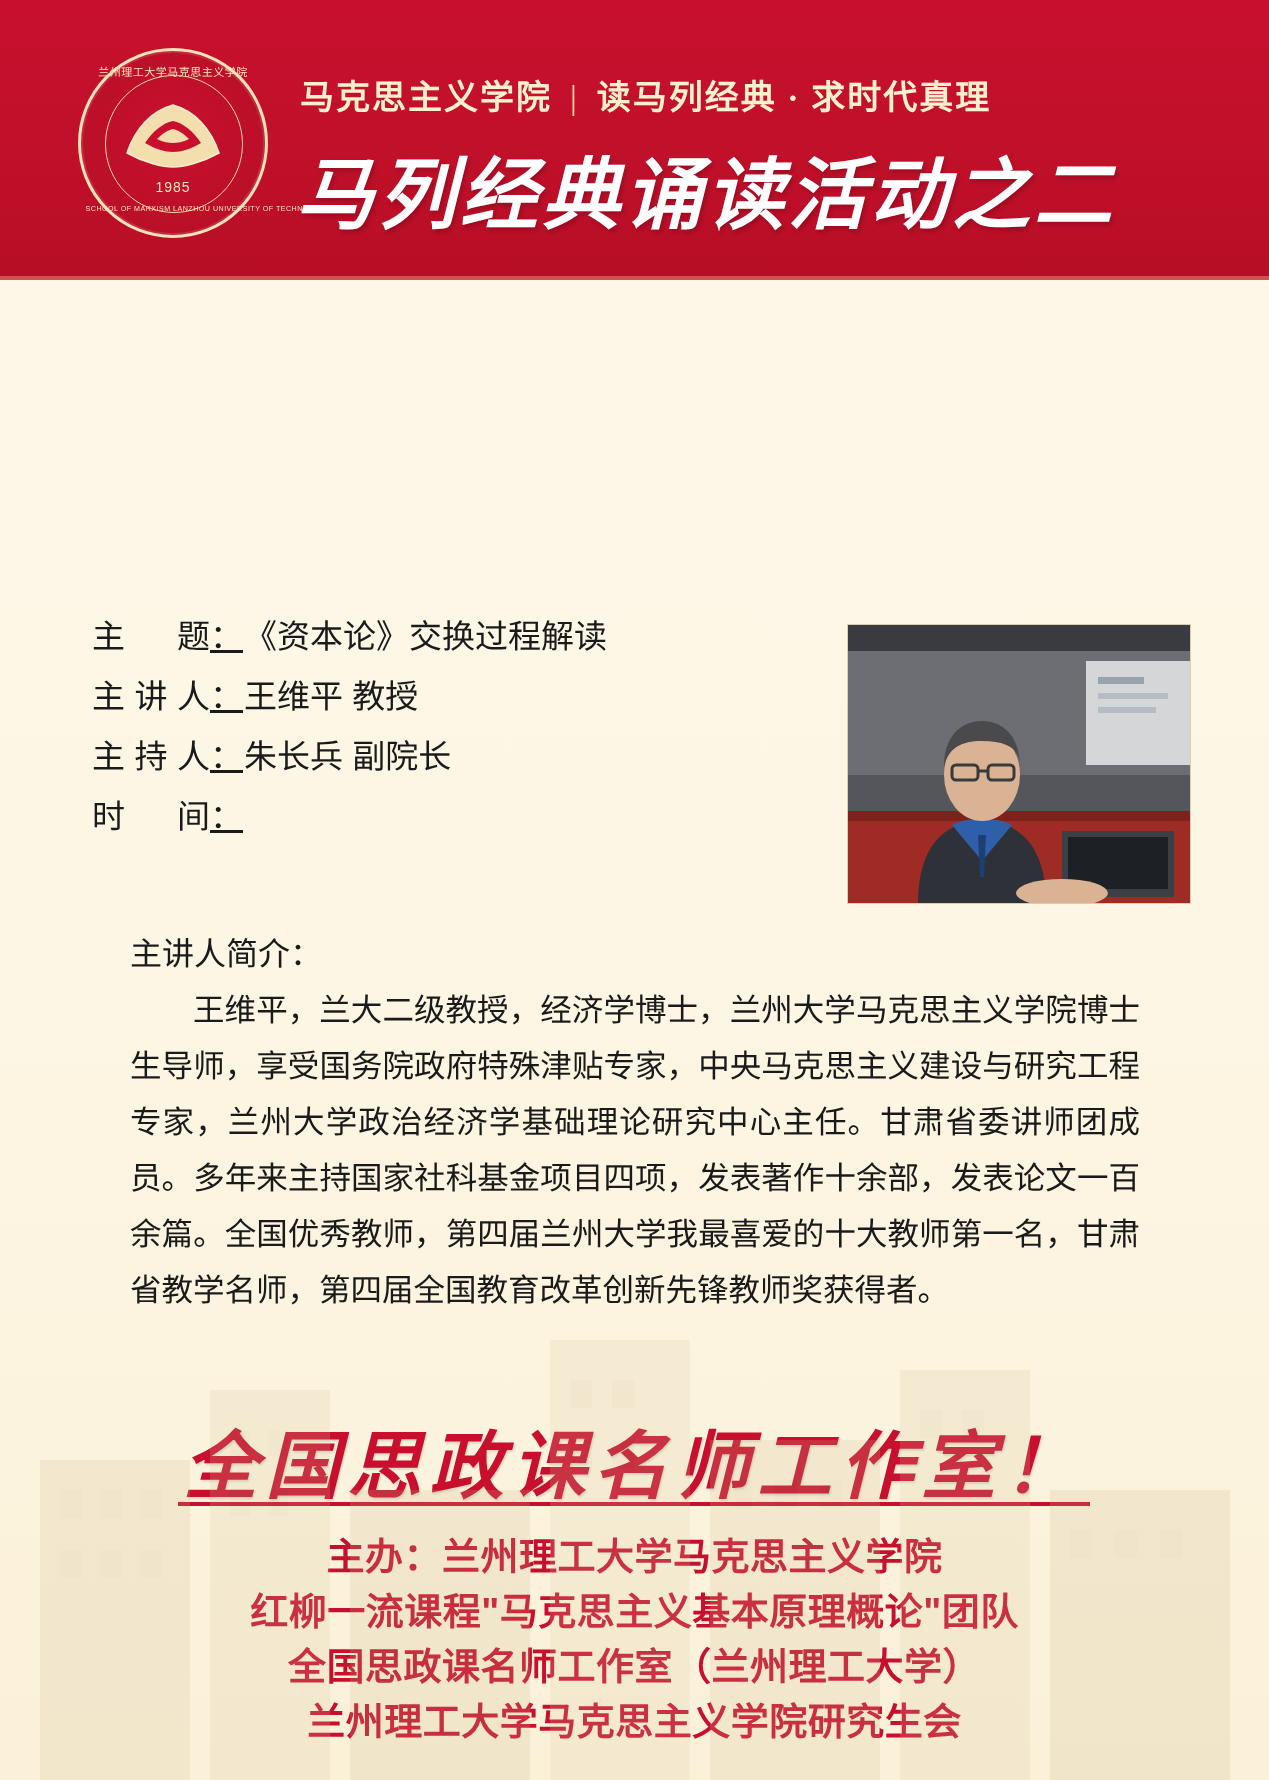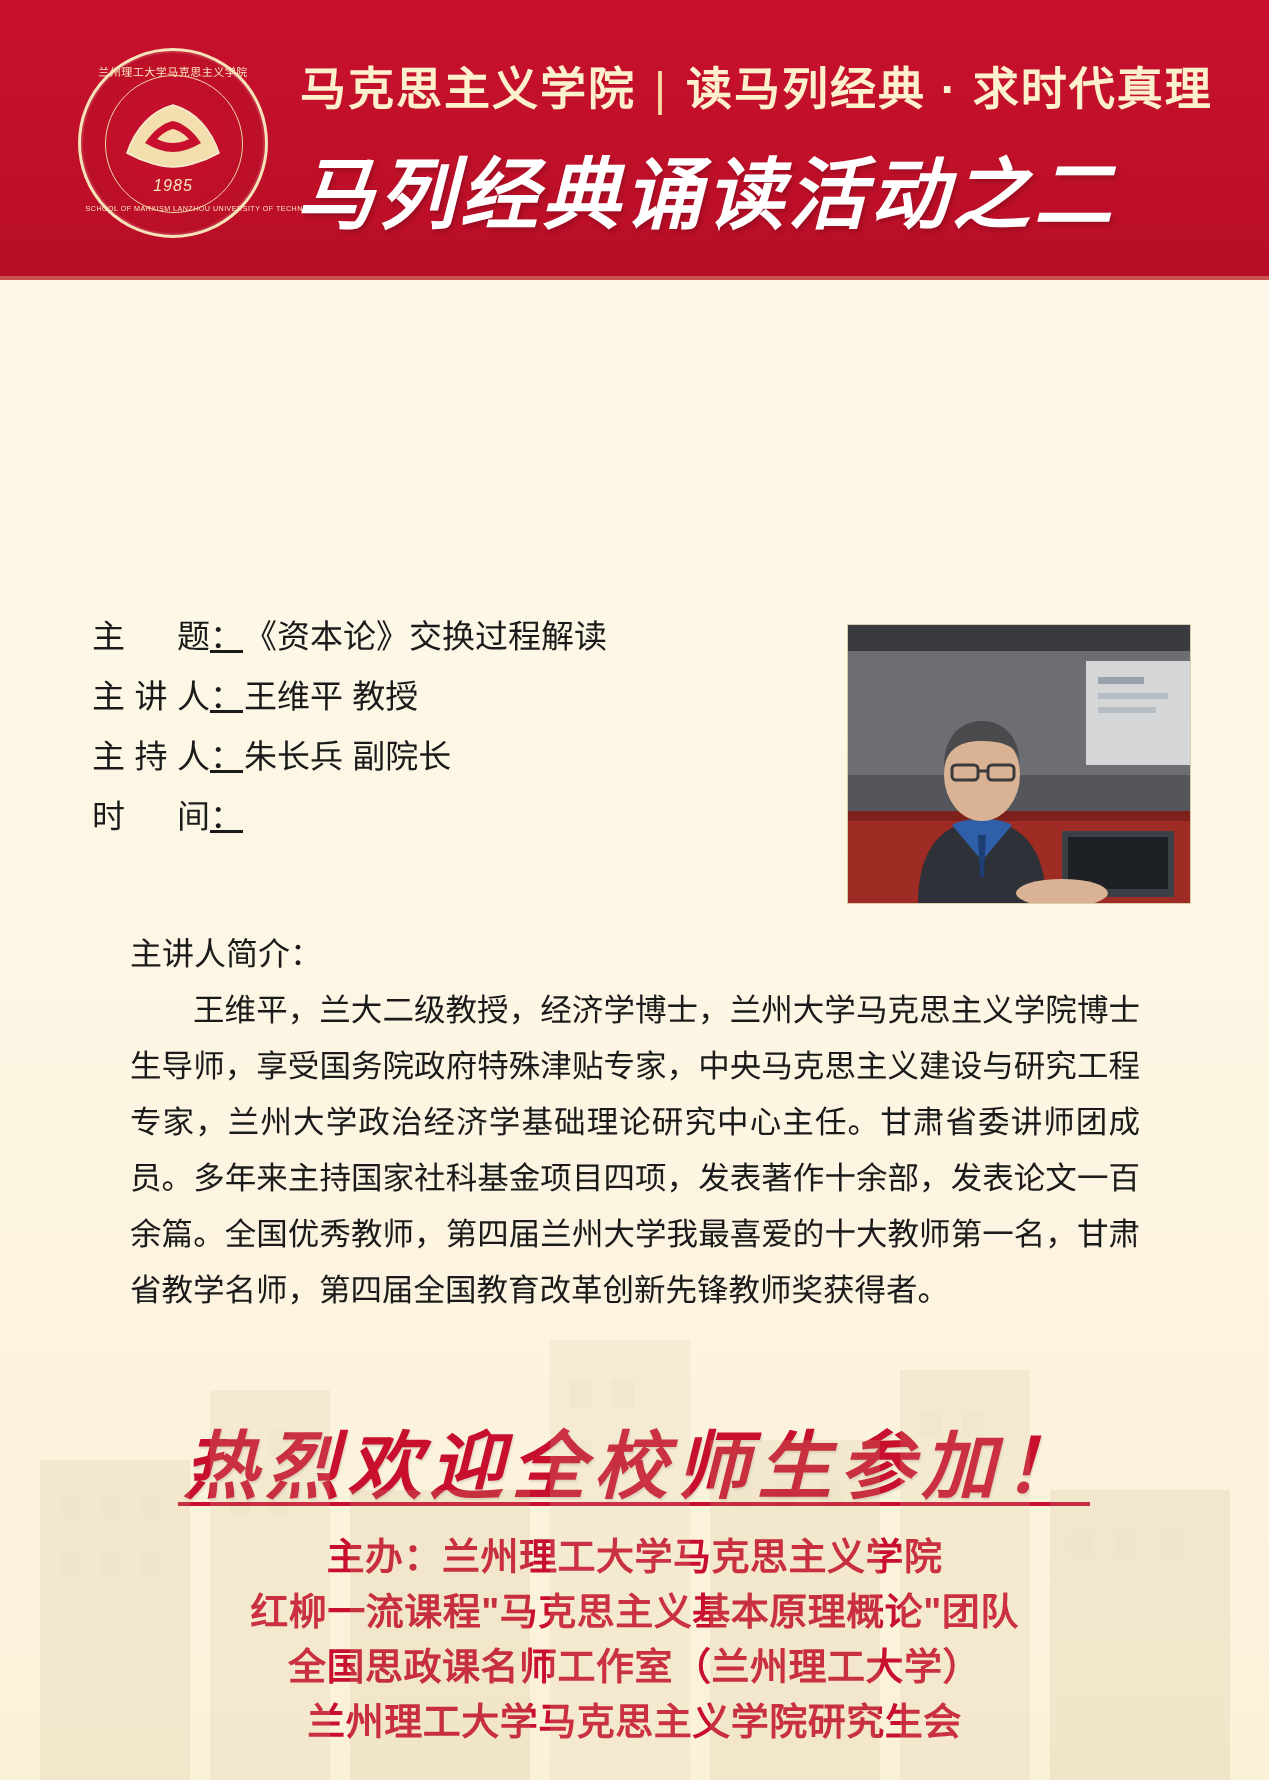--- a/index.html
+++ b/index.html
@@ -74,47 +74,46 @@
     white-space: nowrap;
   }
   .logo .ring-text-top { top: 12px; font-size: 11px; }
   .logo .ring-text-bottom { bottom: 22px; font-size: 7.5px; transform: scaleX(0.95); }
   .logo .logo-year {
     position: absolute;
     left: 0; right: 0;
     bottom: 40px;
     text-align: center;
     color: #fbe7bd;
-    font-size: 16px;
+    font-size: 14px;
     letter-spacing: 1px;
-    font-style: italic;
   }
   .logo .inner-circle {
     position: absolute;
     left: 24px; top: 24px;
     width: 136px; height: 136px;
     border-radius: 50%;
     border: 1.5px solid #f0d9a8;
   }
   .logo .emblem {
     position: absolute;
     left: 40px; top: 44px;
     width: 104px; height: 78px;
   }
 
   .header-line1 {
     position: absolute;
     left: 300px;
-    top: 52px;
+    top: 70px;
     color: #fdf0cd;
-    font-size: 46px;
+    font-size: 34px;
     font-weight: 700;
     letter-spacing: 2px;
     white-space: nowrap;
-    font-family: Liberation Sans, sans-serif;
+    font-family: Liberation Serif, serif;
   }
   .header-line1 .sep {
     display: inline-block;
     margin: 0 18px;
     color: #f6dca6;
     font-weight: 400;
   }
   .header-line2 {
     position: absolute;
     left: 296px;
@@ -300,21 +299,21 @@
         <line x1="130" y1="146" x2="140" y2="146" stroke="#3a3a3c" stroke-width="3"></line>
         <rect x="214" y="206" width="112" height="66" fill="#3c3f45"></rect>
         <rect x="220" y="212" width="100" height="52" fill="#1d2024"></rect>
         <ellipse cx="214" cy="268" rx="46" ry="14" fill="#d9b394"></ellipse>
       </svg>
     </div>
 
     <div class="bio-title">主讲人简介：</div>
     <div class="bio-text">王维平，兰大二级教授，经济学博士，兰州大学马克思主义学院博士生导师，享受国务院政府特殊津贴专家，中央马克思主义建设与研究工程专家，兰州大学政治经济学基础理论研究中心主任。甘肃省委讲师团成员。多年来主持国家社科基金项目四项，发表著作十余部，发表论文一百余篇。全国优秀教师，第四届兰州大学我最喜爱的十大教师第一名，甘肃省教学名师，第四届全国教育改革创新先锋教师奖获得者。</div>
 
-    <div class="slogan">热烈欢迎全校师生参加！</div>
+    <div class="slogan">全国思政课名师工作室！</div>
     <div class="slogan-underline"></div>
 
     <div class="organizers">
       <div>主办：兰州理工大学马克思主义学院</div>
       <div>红柳一流课程"马克思主义基本原理概论"团队</div>
       <div>全国思政课名师工作室（兰州理工大学）</div>
       <div>兰州理工大学马克思主义学院研究生会</div>
     </div>
   </div>
 

